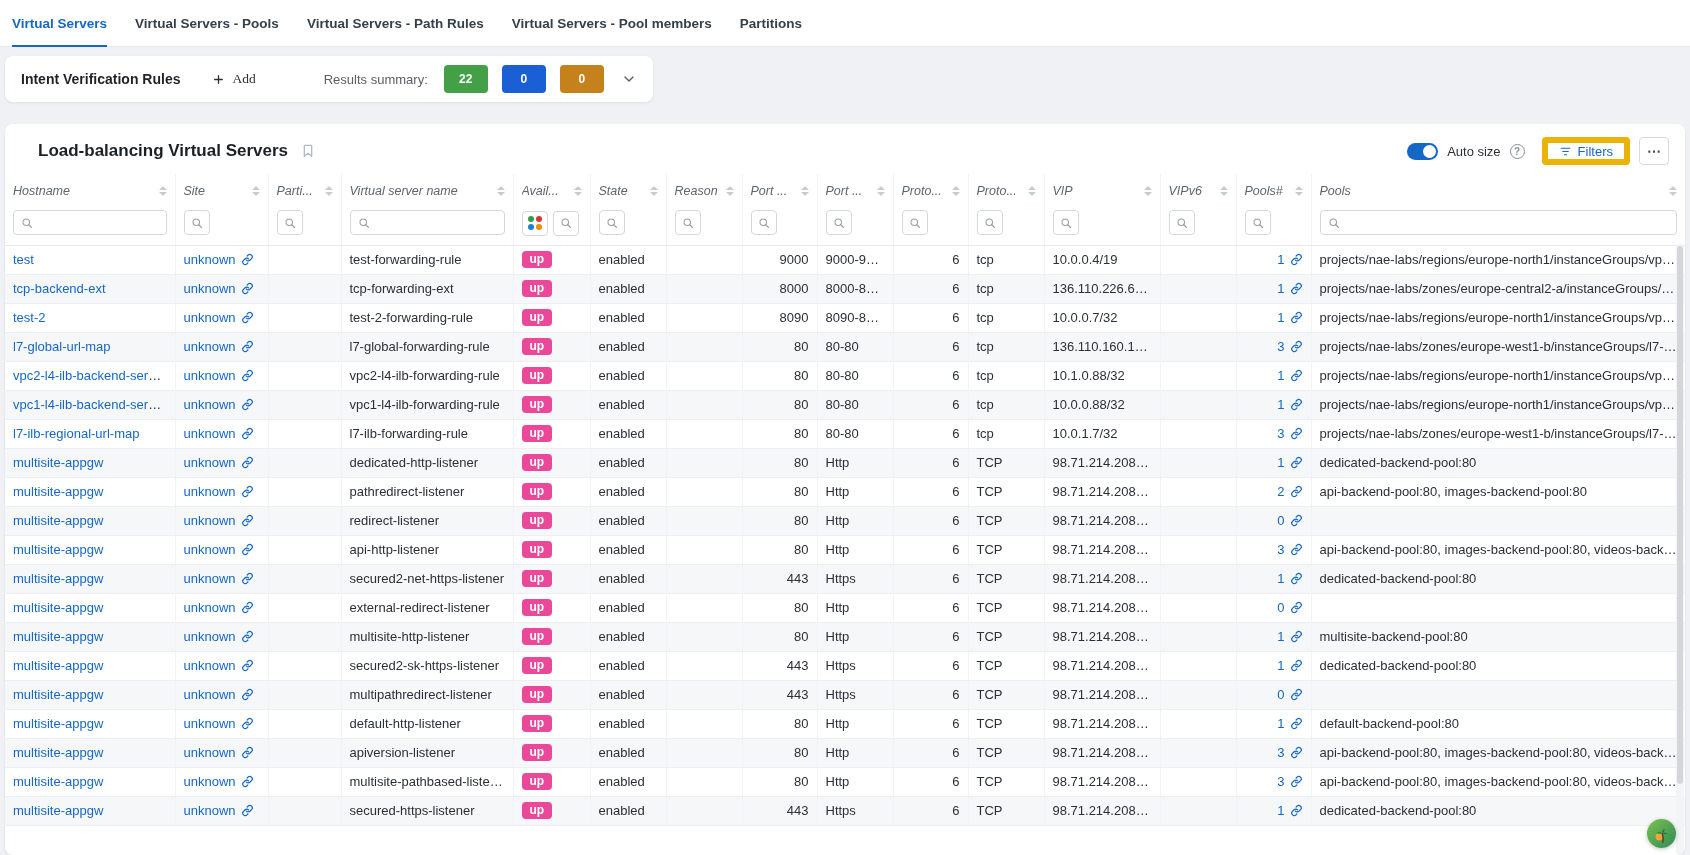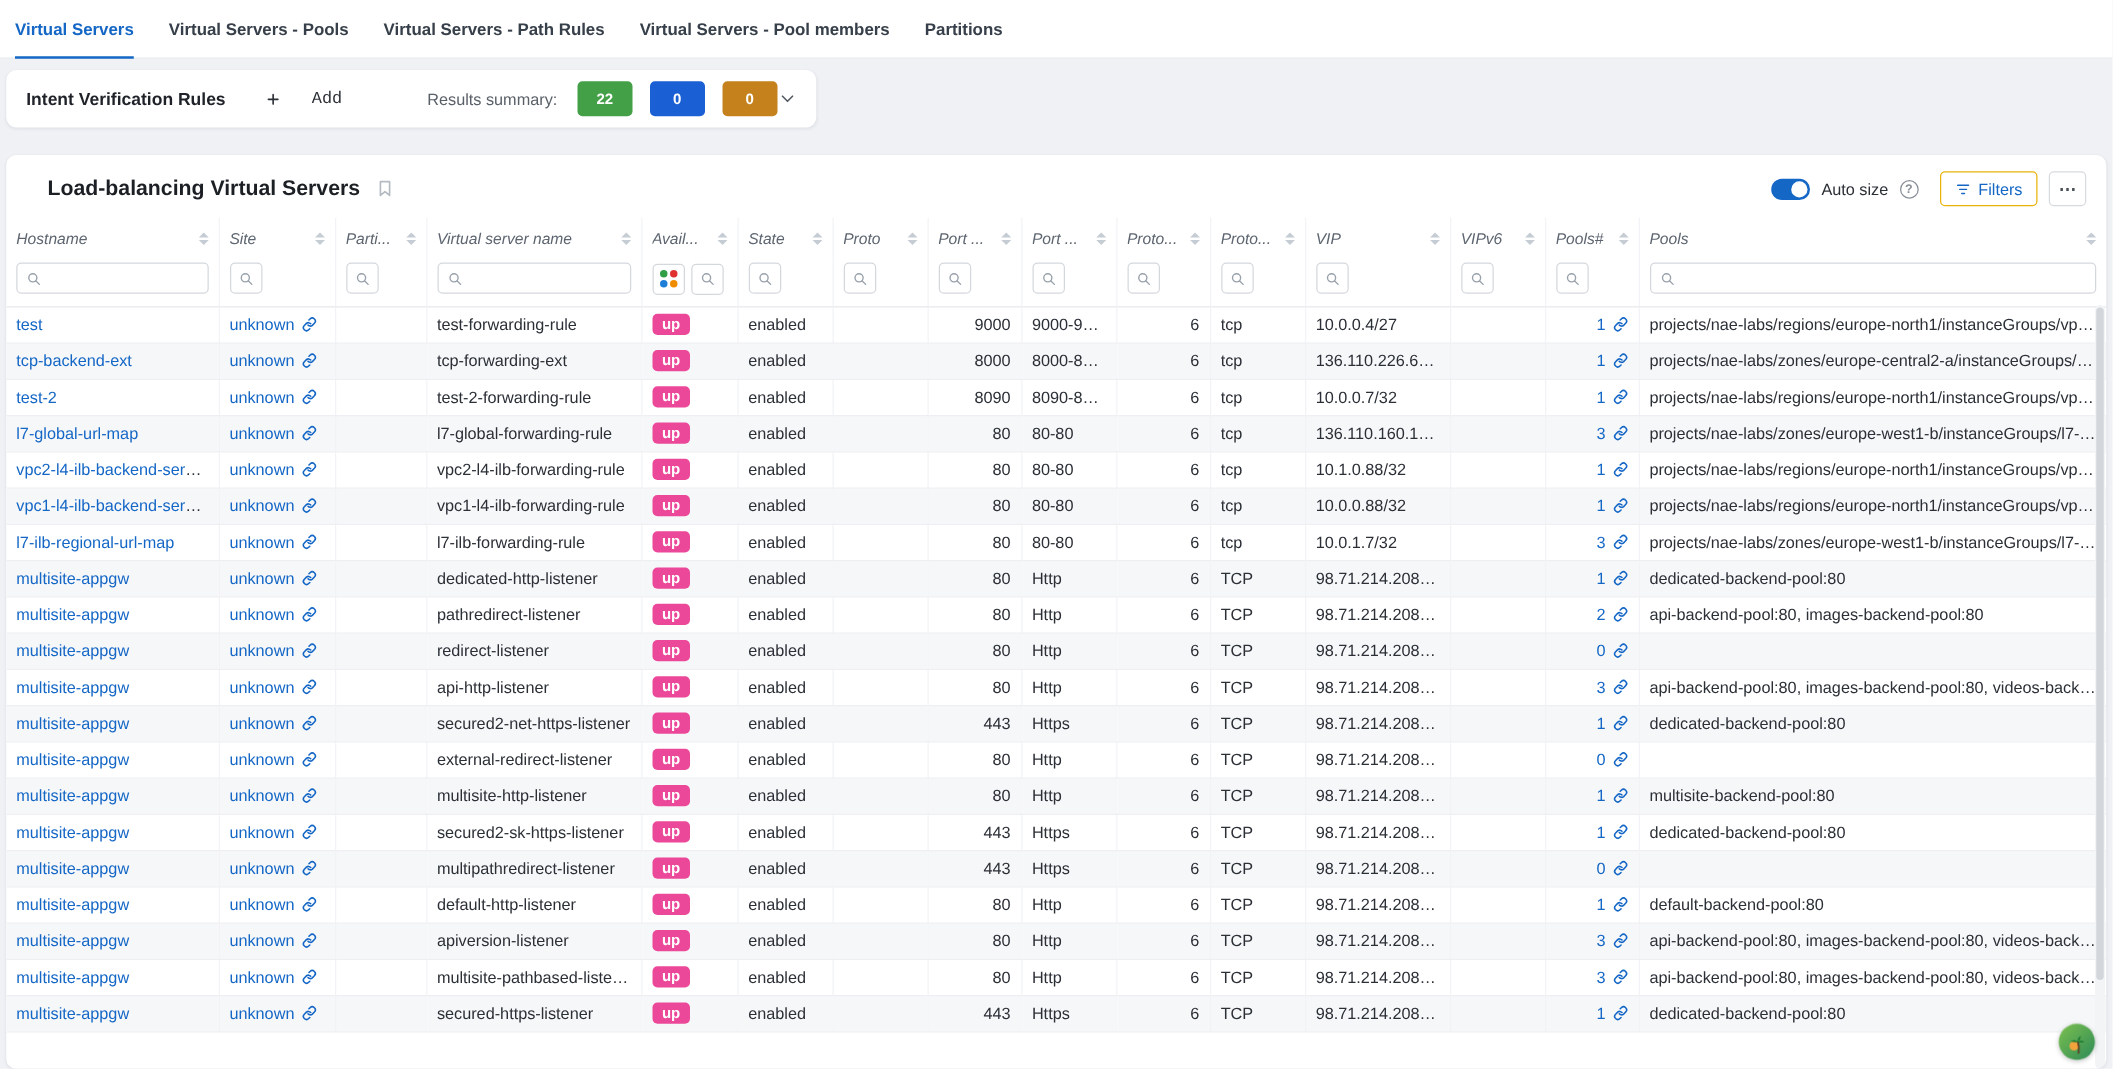--- a/index.html
+++ b/index.html
@@ -52,24 +52,24 @@
     margin: 9px 0 0 5px;
     display: flex;
     align-items: center;
     padding: 0 16px;
   }
   .intent-title { font-weight: bold; font-size: 14px; color: #1f2329; white-space: nowrap; }
   .add-btn {
     margin-left: 32px;
     display: inline-flex;
     align-items: center;
-    gap: 24px;
+    gap: 7px;
     background: none;
     border: none;
-    font-family: Liberation Mono, monospace;
+    font-family: Liberation Serif, serif;
     font-size: 13.5px;
     color: #2b2f36;
     cursor: pointer;
   }
   .plus-ic { width: 13px; height: 13px; }
   .summary-label { margin-left: 68px; color: #5a6068; font-size: 13px; white-space: nowrap; }
   .badges { display: flex; gap: 14px; margin-left: 16px; }
   .badge {
     min-width: 44px;
     height: 18px;
@@ -132,21 +132,21 @@
     display: inline-flex;
     align-items: center;
     justify-content: center;
     cursor: pointer;
   }
   .filters-btn {
     margin-left: 8px;
     height: 28px;
     padding: 0 11px;
     background: #fff;
-    border: 1px solid #eab308;
+    border: 6px solid #eab308;
     border-radius: 4px;
     color: #1567c6;
     font-family: inherit;
     font-size: 13px;
     display: inline-flex;
     align-items: center;
     gap: 6px;
     cursor: pointer;
   }
   .filter-ic { width: 13px; height: 13px; }
@@ -387,21 +387,21 @@
               <div class="th-inner">
                 <span class="col-label">State</span>
                 <span class="sorter">
                   <i class="caret up"></i>
                   <i class="caret down"></i>
                 </span>
               </div>
             </th>
             <th style="width: 76px;">
               <div class="th-inner">
-                <span class="col-label">Proto</span>
+                <span class="col-label">Reason</span>
                 <span class="sorter">
                   <i class="caret up"></i>
                   <i class="caret down"></i>
                 </span>
               </div>
             </th>
             <th style="width: 75px;">
               <div class="th-inner">
                 <span class="col-label">Port ...</span>
                 <span class="sorter">
@@ -587,21 +587,21 @@
                 </svg></a></td>
             <td></td>
             <td>test-forwarding-rule</td>
             <td><span class="pill">up</span></td>
             <td>enabled</td>
             <td></td>
             <td class="right">9000</td>
             <td>9000-9000</td>
             <td class="right">6</td>
             <td>tcp</td>
-            <td>10.0.0.4/27</td>
+            <td>10.0.0.4/19</td>
             <td></td>
             <td class="right"><a class="cell-link"><span>1</span><svg class="link-ic" viewBox="0 0 24 24">
                   <path d="M10 13a4.5 4.5 0 0 0 6.4.4l3-3a4.5 4.5 0 0 0-6.4-6.4l-1.6 1.6" fill="none" stroke="currentColor" stroke-width="2.3" stroke-linecap="round"></path>
                   <path d="M14 11a4.5 4.5 0 0 0-6.4-.4l-3 3a4.5 4.5 0 0 0 6.4 6.4l1.6-1.6" fill="none" stroke="currentColor" stroke-width="2.3" stroke-linecap="round"></path>
                 </svg></a></td>
             <td>projects/nae-labs/regions/europe-north1/instanceGroups/vpc2-l4-ilb</td>
           </tr>
           <tr>
             <td><a class="cell-link">tcp-backend-ext</a></td>
             <td><a class="cell-link"><span>unknown</span><svg class="link-ic" viewBox="0 0 24 24">

